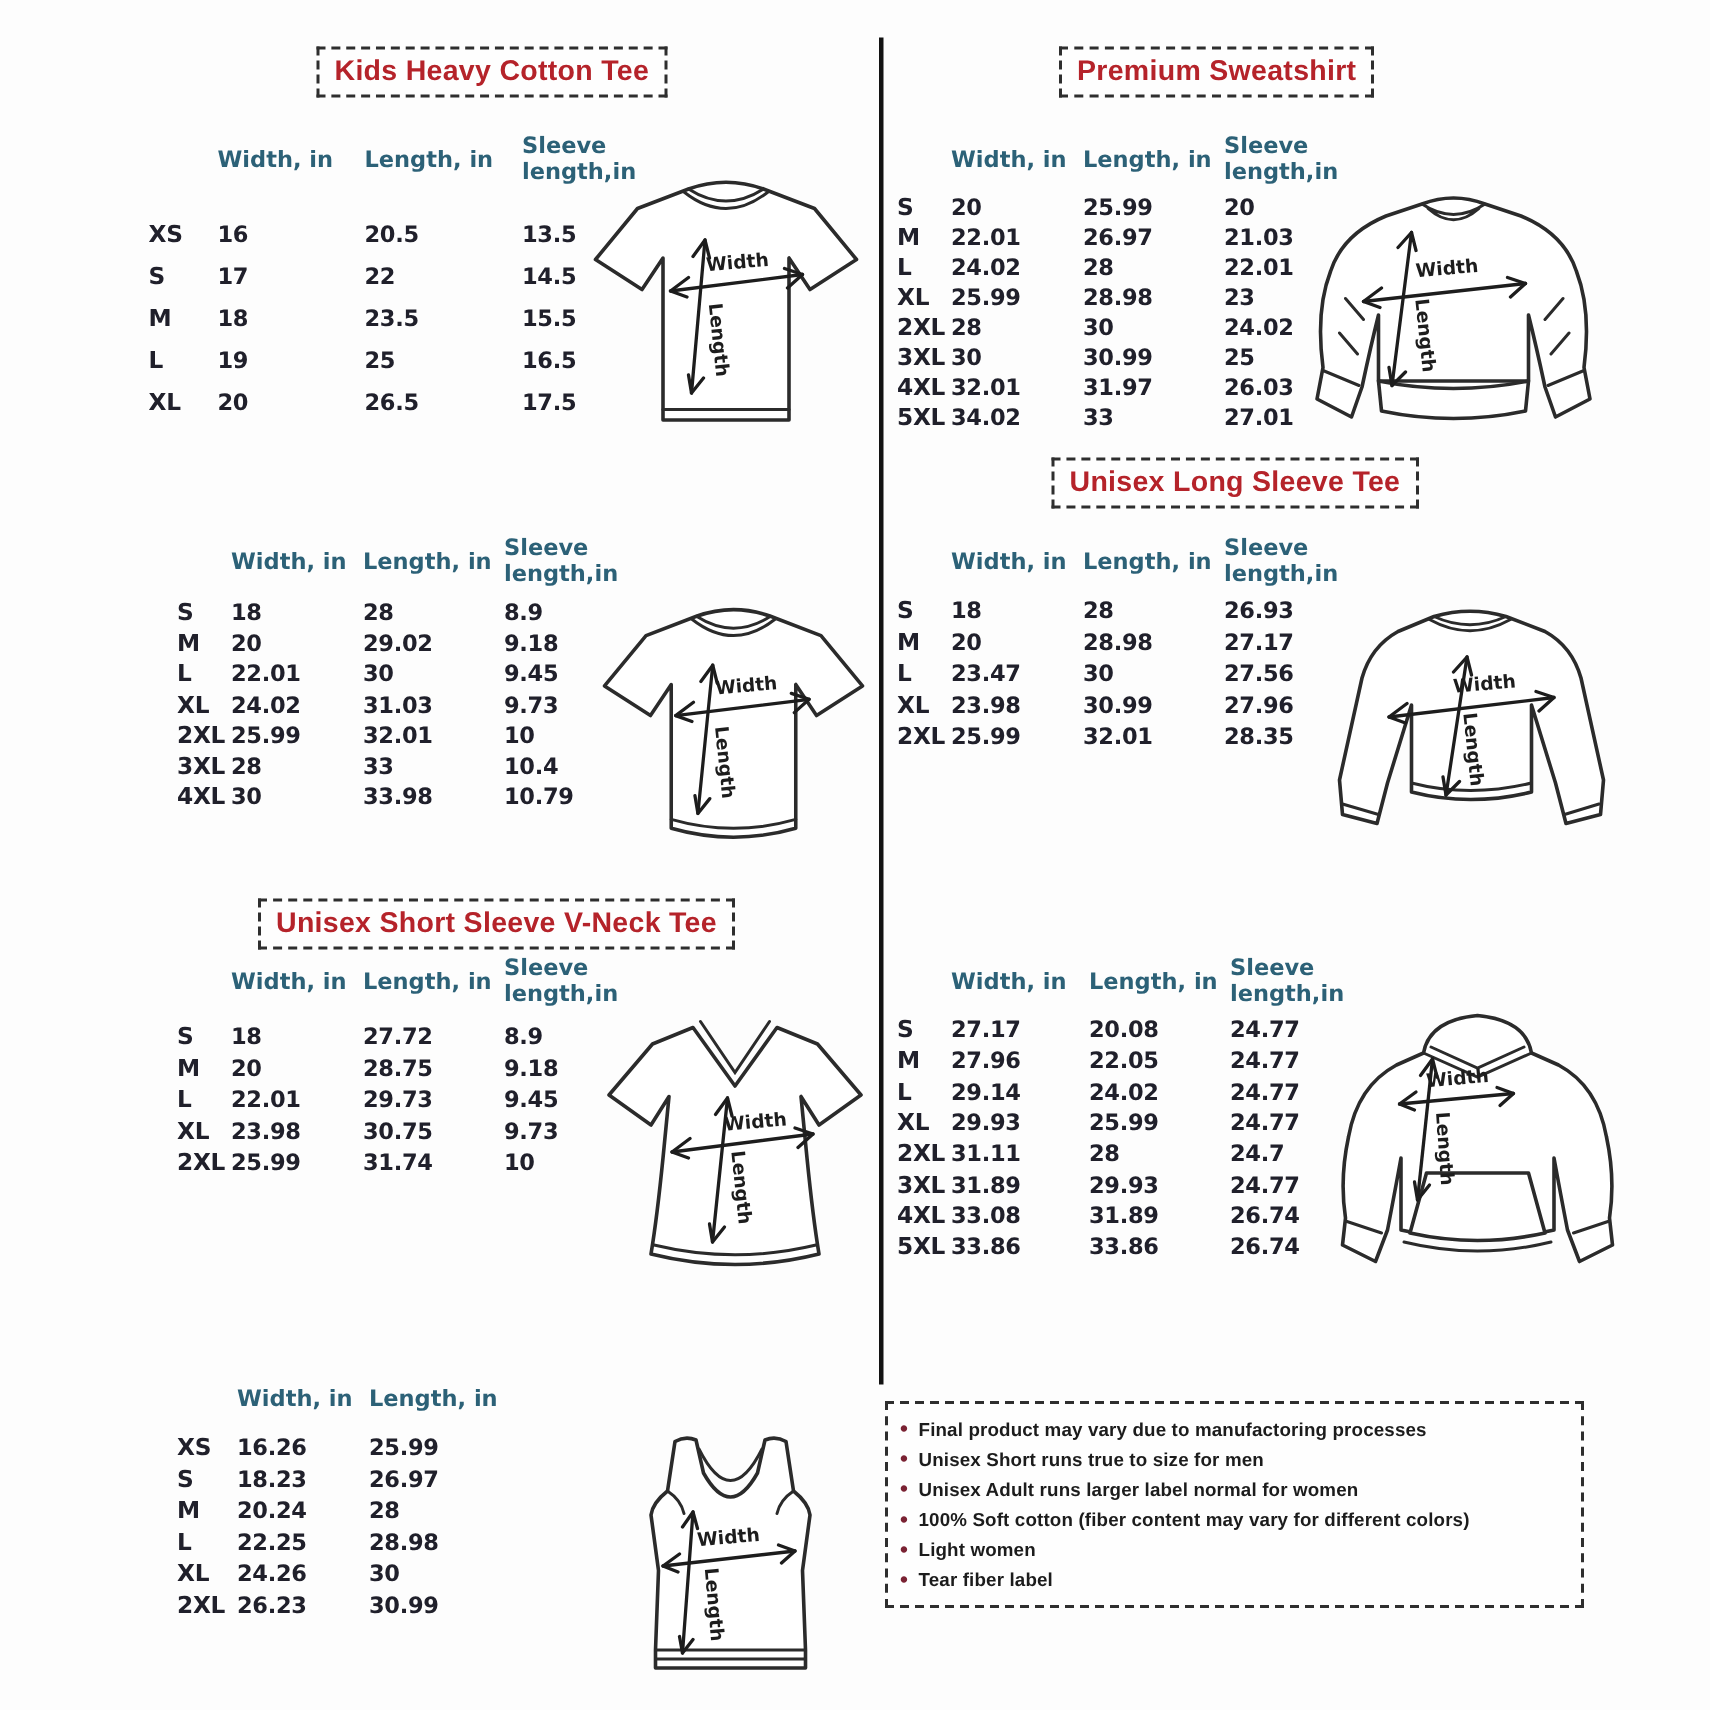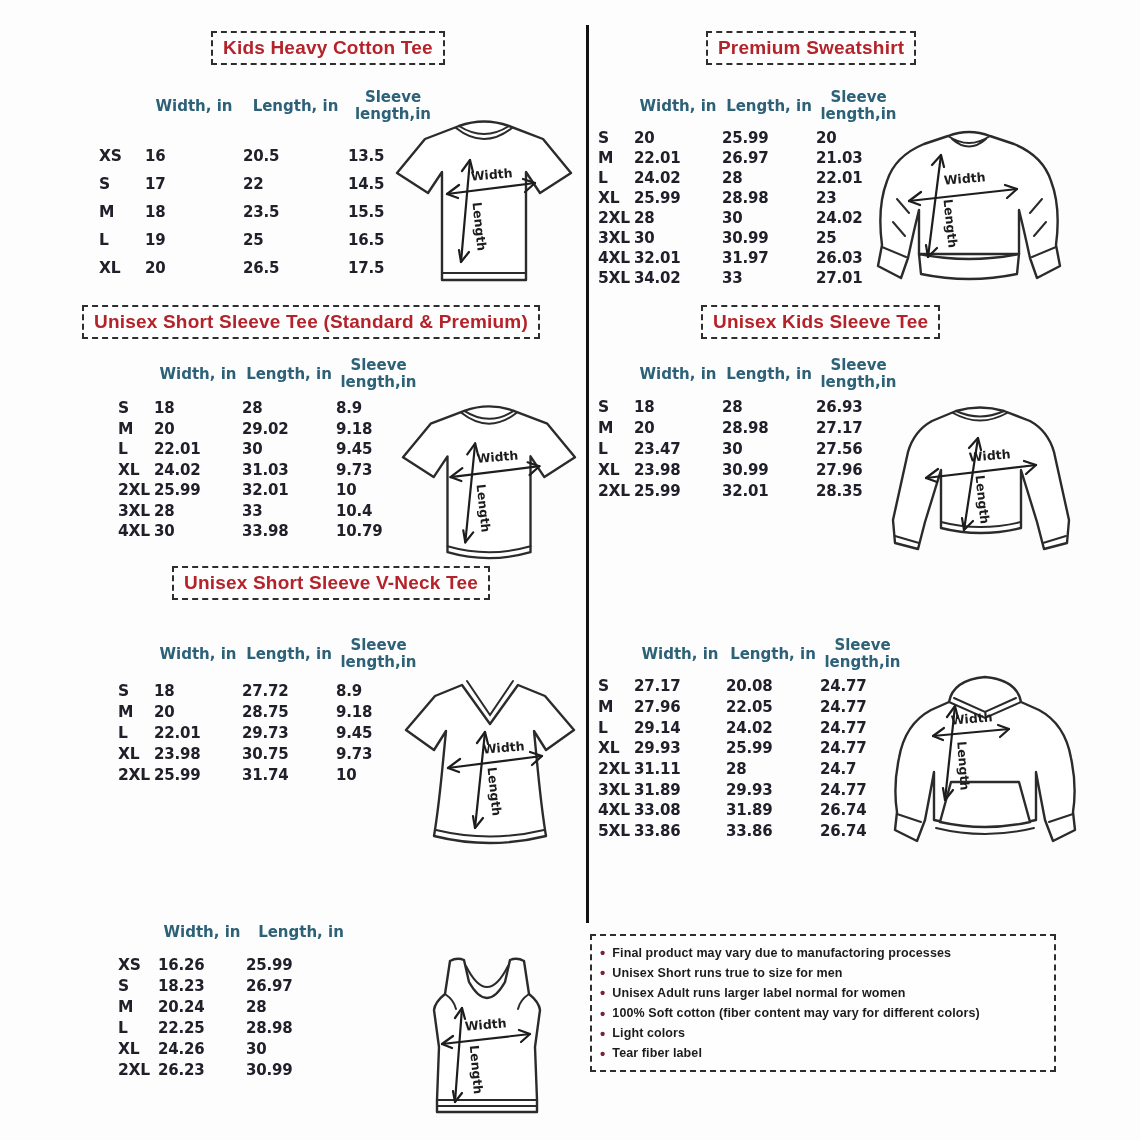--- a/index.html
+++ b/index.html
@@ -6,21 +6,21 @@
   #canvas{position:relative;width:1140px;height:1140px;background:#fdfdfd;overflow:hidden;
           font-family:"DejaVu Sans",sans-serif;}
   .divider{position:absolute;left:586px;top:25px;width:3px;height:898px;background:#121212;}
   .title-box{position:absolute;border:2.5px dashed #2e2e2e;padding:4px 10px;background:#fefefe;
              color:var(--title-red,#b5232a);font:700 19px "Liberation Sans",sans-serif;
              white-space:nowrap;letter-spacing:.2px;}
   .size-table{position:absolute;display:grid;grid-template-columns:var(--cols);}
   .thead,.tbody{display:contents;}
   .th{height:44px;display:flex;flex-direction:column;justify-content:center;
       margin-bottom:var(--hp,0px);color:var(--header-blue,#2c6177);
-      font:700 15px/1.12 "DejaVu Sans",sans-serif;text-align:center;}
+      font:700 15px/1.12 "DejaVu Sans",sans-serif;}
   .th span{display:block;}
   .td{height:var(--rh,21px);display:flex;align-items:center;
       color:var(--text-dark,#20202b);font:700 15px "DejaVu Sans",sans-serif;letter-spacing:-.2px;}
   .td.size{font-size:15.5px;padding-left:2px;}
   .illus{position:absolute;}
   .illus .g{fill:#ffffff;stroke:#2b2b2b;stroke-width:2.4;stroke-linejoin:round;stroke-linecap:round;}
   .illus .l{fill:none;stroke:#2b2b2b;stroke-width:2;stroke-linecap:round;}
   .illus .arrow{fill:none;stroke:#1d1d1d;stroke-width:2.2;stroke-linecap:round;stroke-linejoin:round;}
   .illus text{font:700 12.5px "DejaVu Sans",sans-serif;fill:#1d1d1d;}
   .notes-box{position:absolute;left:590px;top:934px;width:466px;height:138px;box-sizing:border-box;
@@ -93,23 +93,20 @@
       <path class="arrow" d="M74,28 l-9,10 M74,28 l3,12 M61,130 l-2,-12 M61,130 l9,-9"></path>
     </g>
     <g>
       <path class="arrow" d="M42,74 L150,62"></path>
       <path class="arrow" d="M42,74 l12,-9 M42,74 l11,4 M150,62 l-12,-4 M150,62 l-10,9"></path>
     </g>
     <text x="98" y="56" text-anchor="middle" transform="rotate(-5 98 56)">Width</text>
     <text x="79" y="97" text-anchor="middle" transform="rotate(84 79 97)">Length</text>
   </svg>
 
-  <div class="title-box" style="left:82px;top:305px">
-    <span>Unisex Short Sleeve Tee (Standard &amp; Premium)</span>
-  </div>
   <div class="size-table" style="left:116px;top:352px;--cols:38px 88px 94px 85px;--rh:20.5px;--hp:2px">
     <div class="thead"><div class="th"></div><div class="th">
           <span>Width, in</span>
         </div><div class="th">
           <span>Length, in</span>
         </div><div class="th">
           <span>Sleeve</span>
           <span>length,in</span>
         </div></div>
     <div class="tbody"><div class="td size">S</div><div class="td">18</div><div class="td">28</div><div class="td">8.9</div><div class="td size">M</div><div class="td">20</div><div class="td">29.02</div><div class="td">9.18</div><div class="td size">L</div><div class="td">22.01</div><div class="td">30</div><div class="td">9.45</div><div class="td size">XL</div><div class="td">24.02</div><div class="td">31.03</div><div class="td">9.73</div><div class="td size">2XL</div><div class="td">25.99</div><div class="td">32.01</div><div class="td">10</div><div class="td size">3XL</div><div class="td">28</div><div class="td">33</div><div class="td">10.4</div><div class="td size">4XL</div><div class="td">30</div><div class="td">33.98</div><div class="td">10.79</div></div>
@@ -125,21 +122,21 @@
     </g>
     <g>
       <path class="arrow" d="M52,80 L142,69"></path>
       <path class="arrow" d="M52,80 l12,-9 M52,80 l11,4 M142,69 l-12,-4 M142,69 l-10,9"></path>
     </g>
     <text x="100" y="64" text-anchor="middle" transform="rotate(-5 100 64)">Width</text>
     <text x="81" y="112" text-anchor="middle" transform="rotate(84 81 112)">Length</text>
   </svg>
 
   <div class="title-box" style="left:701px;top:305px">
-    <span>Unisex Kids Sleeve Tee</span>
+    <span>Unisex Long Sleeve Tee</span>
   </div>
   <div class="size-table" style="left:596px;top:352px;--cols:38px 88px 94px 85px;--rh:21px;--hp:0px">
     <div class="thead"><div class="th"></div><div class="th">
           <span>Width, in</span>
         </div><div class="th">
           <span>Length, in</span>
         </div><div class="th">
           <span>Sleeve</span>
           <span>length,in</span>
         </div></div>
@@ -156,21 +153,21 @@
       <path class="arrow" d="M118,36 l-9,10 M118,36 l3,12 M104,128 l-2,-12 M104,128 l9,-9"></path>
     </g>
     <g>
       <path class="arrow" d="M66,76 L176,63"></path>
       <path class="arrow" d="M66,76 l12,-9 M66,76 l11,4 M176,63 l-12,-4 M176,63 l-10,9"></path>
     </g>
     <text x="130" y="58" text-anchor="middle" transform="rotate(-5 130 58)">Width</text>
     <text x="118" y="98" text-anchor="middle" transform="rotate(84 118 98)">Length</text>
   </svg>
 
-  <div class="title-box" style="left:172px;top:566px">
+  <div class="title-box" style="left:172px;top:599px">
     <span>Unisex Short Sleeve V-Neck Tee</span>
   </div>
   <div class="size-table" style="left:116px;top:632px;--cols:38px 88px 94px 85px;--rh:21px;--hp:4px">
     <div class="thead"><div class="th"></div><div class="th">
           <span>Width, in</span>
         </div><div class="th">
           <span>Length, in</span>
         </div><div class="th">
           <span>Sleeve</span>
           <span>length,in</span>
@@ -259,21 +256,21 @@
       <div class="note">
         <span class="bullet">•</span>
         <span>Unisex Adult runs larger label normal for women</span>
       </div>
       <div class="note">
         <span class="bullet">•</span>
         <span>100% Soft cotton (fiber content may vary for different colors)</span>
       </div>
       <div class="note">
         <span class="bullet">•</span>
-        <span>Light colors</span>
+        <span>Light women</span>
       </div>
       <div class="note">
         <span class="bullet">•</span>
         <span>Tear fiber label</span>
       </div>
     </div>
 
 </div>
 
 </body></html>

